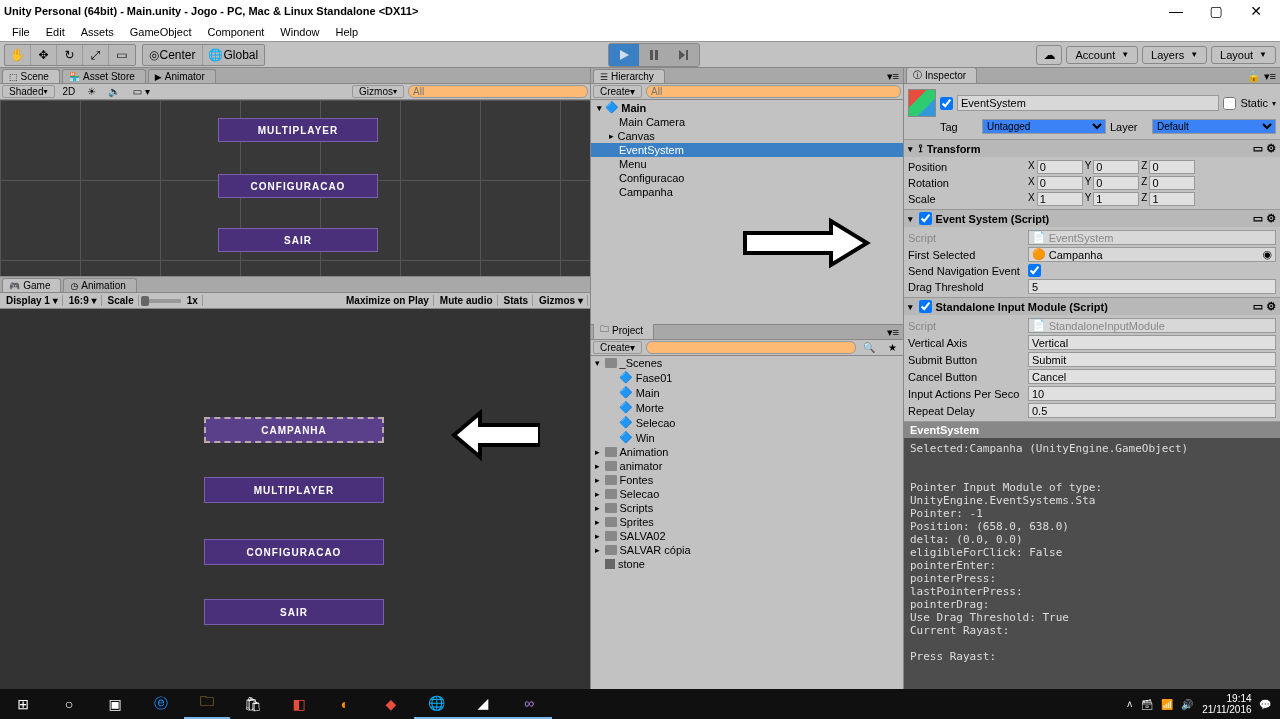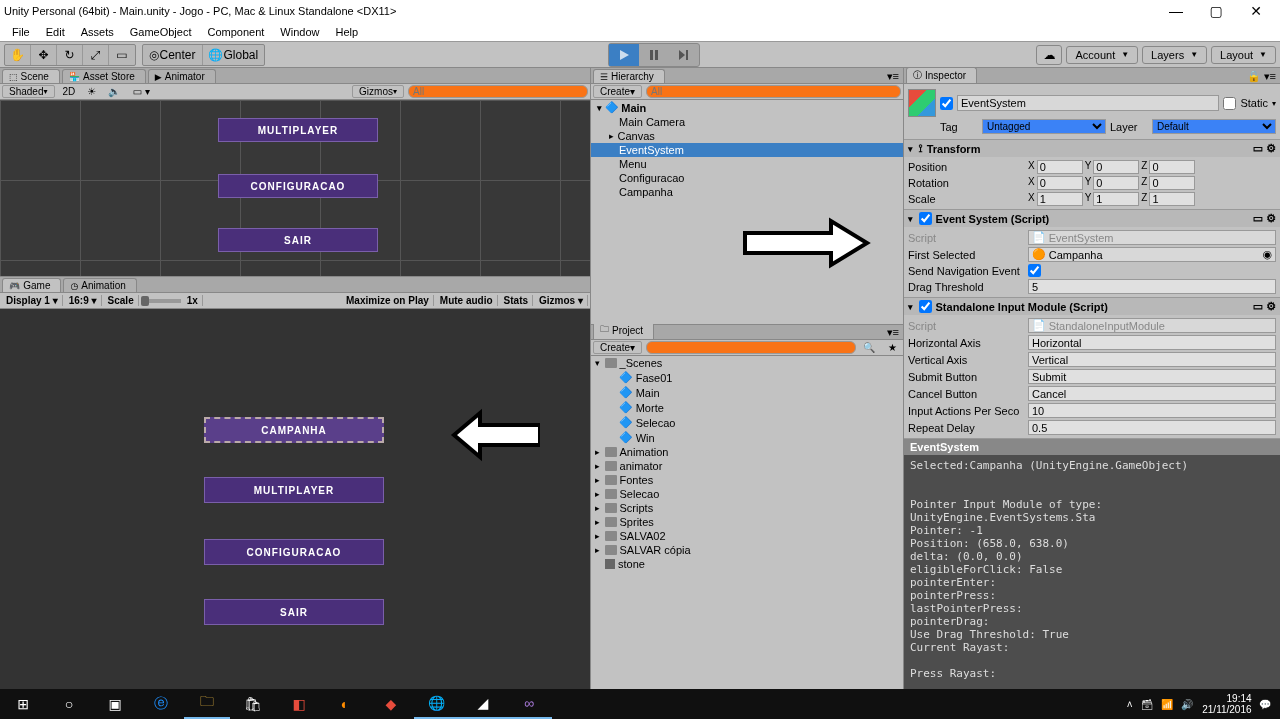--- a/index.html
+++ b/index.html
@@ -1,20 +1,20 @@
 <!DOCTYPE html>
 <html><head>
 <meta charset="utf-8">
 <style>
 * { box-sizing: border-box; margin: 0; padding: 0; font-family: Arial, sans-serif; }
 body { background: #c2c2c2; font-size: 11px; color: #000; overflow: hidden; width: 1280px; height: 719px; position: relative; }
 
 
 .titlebar { height: 22px; background: #fff; display: flex; align-items: center; padding: 0 4px; font-size: 11px; }
-.titlebar .title { flex: 1; }
+.titlebar .title { flex: 1; font-weight: bold; }
 .titlebar .winbtn { width: 40px; text-align: center; font-size: 14px; cursor: pointer; }
 
 
 .menubar { height: 20px; background: #fff; display: flex; align-items: center; padding: 0 4px; gap: 0; font-size: 11px; border-bottom: 1px solid #999; }
 .menubar span { padding: 2px 8px; cursor: pointer; }
 
 
 .toolbar { height: 26px; background: #c2c2c2; border-bottom: 1px solid #888; display: flex; align-items: center; padding: 2px 4px; }
 .toolbar-group { display: flex; border: 1px solid #888; background: #b8b8b8; border-radius: 2px; margin-right: 6px; }
 .toolbar-btn { width: 26px; height: 20px; display: flex; align-items: center; justify-content: center; border-right: 1px solid #999; cursor: pointer; font-size: 12px; }
@@ -35,21 +35,21 @@
 
 .panel-tabs { height: 16px; background: #a8a8a8; display: flex; align-items: flex-end; border-bottom: 1px solid #888; }
 .tab { padding: 1px 10px 1px 6px; background: #c2c2c2; border: 1px solid #888; border-bottom: none; border-radius: 3px 3px 0 0; margin-left: 2px; font-size: 10px; cursor: pointer; display: flex; align-items: center; gap: 3px; }
 .tab.inactive { background: #b0b0b0; }
 .tab-icon { font-size: 9px; }
 
 
 .subbar { height: 16px; background: #c2c2c2; border-bottom: 1px solid #888; display: flex; align-items: center; font-size: 10px; padding: 0 2px; gap: 4px; }
 .subbar .dd { padding: 0 6px; border: 1px solid #999; border-radius: 2px; cursor: pointer; display: flex; align-items: center; }
 .subbar .mini-btn { padding: 0 4px; cursor: pointer; }
-.subbar input { flex: 1; background: #f97316; border: 1px solid #999; border-radius: 6px; padding: 0 4px; font-size: 10px; height: 13px; }
+.subbar input { flex: 1; background: #fdba74; border: 1px solid #999; border-radius: 6px; padding: 0 4px; font-size: 10px; height: 13px; }
 
 
 .scene-view { flex: 1; background: #383838; position: relative; overflow: hidden; }
 .scene-grid { position: absolute; inset: 0; background-image: linear-gradient(#555 1px, transparent 1px), linear-gradient(90deg, #555 1px, transparent 1px); background-size: 80px 80px; }
 .scene-btn { position: absolute; width: 160px; height: 24px; background: #4a2f7a; border: 1px solid #7a5faa; color: #fff; font-size: 10px; display: flex; align-items: center; justify-content: center; font-weight: bold; letter-spacing: 1px; }
 
 
 .game-tabs-area { border-top: 1px solid #888; }
 .game-view { flex: 1; background: #333; position: relative; }
 .game-subbar { height: 16px; background: #c2c2c2; border-bottom: 1px solid #888; display: flex; align-items: center; font-size: 10px; padding: 0 2px; gap: 2px; }
@@ -440,24 +440,20 @@
       <div class="comp-head">
           <span class="foldout">▾</span>
           <input type="checkbox" checked="" style=""> 
           <span>Standalone Input Module (Script)</span>
           <span class="gear">▭ ⚙</span>
         </div>
       <div class="comp-body">
         <div class="prop-row">
             <div class="lbl" style="color:#888">Script</div>
             <div class="obj-field" style="color:#888">📄<span>StandaloneInputModule</span></div>
-          </div>
-        <div class="prop-row">
-            <div class="lbl">Horizontal Axis</div>
-            <input type="text" value="Horizontal" style="">
           </div>
         <div class="prop-row">
             <div class="lbl">Vertical Axis</div>
             <input type="text" value="Vertical" style="">
           </div>
         <div class="prop-row">
             <div class="lbl">Submit Button</div>
             <input type="text" value="Submit" style="">
           </div>
         <div class="prop-row">

